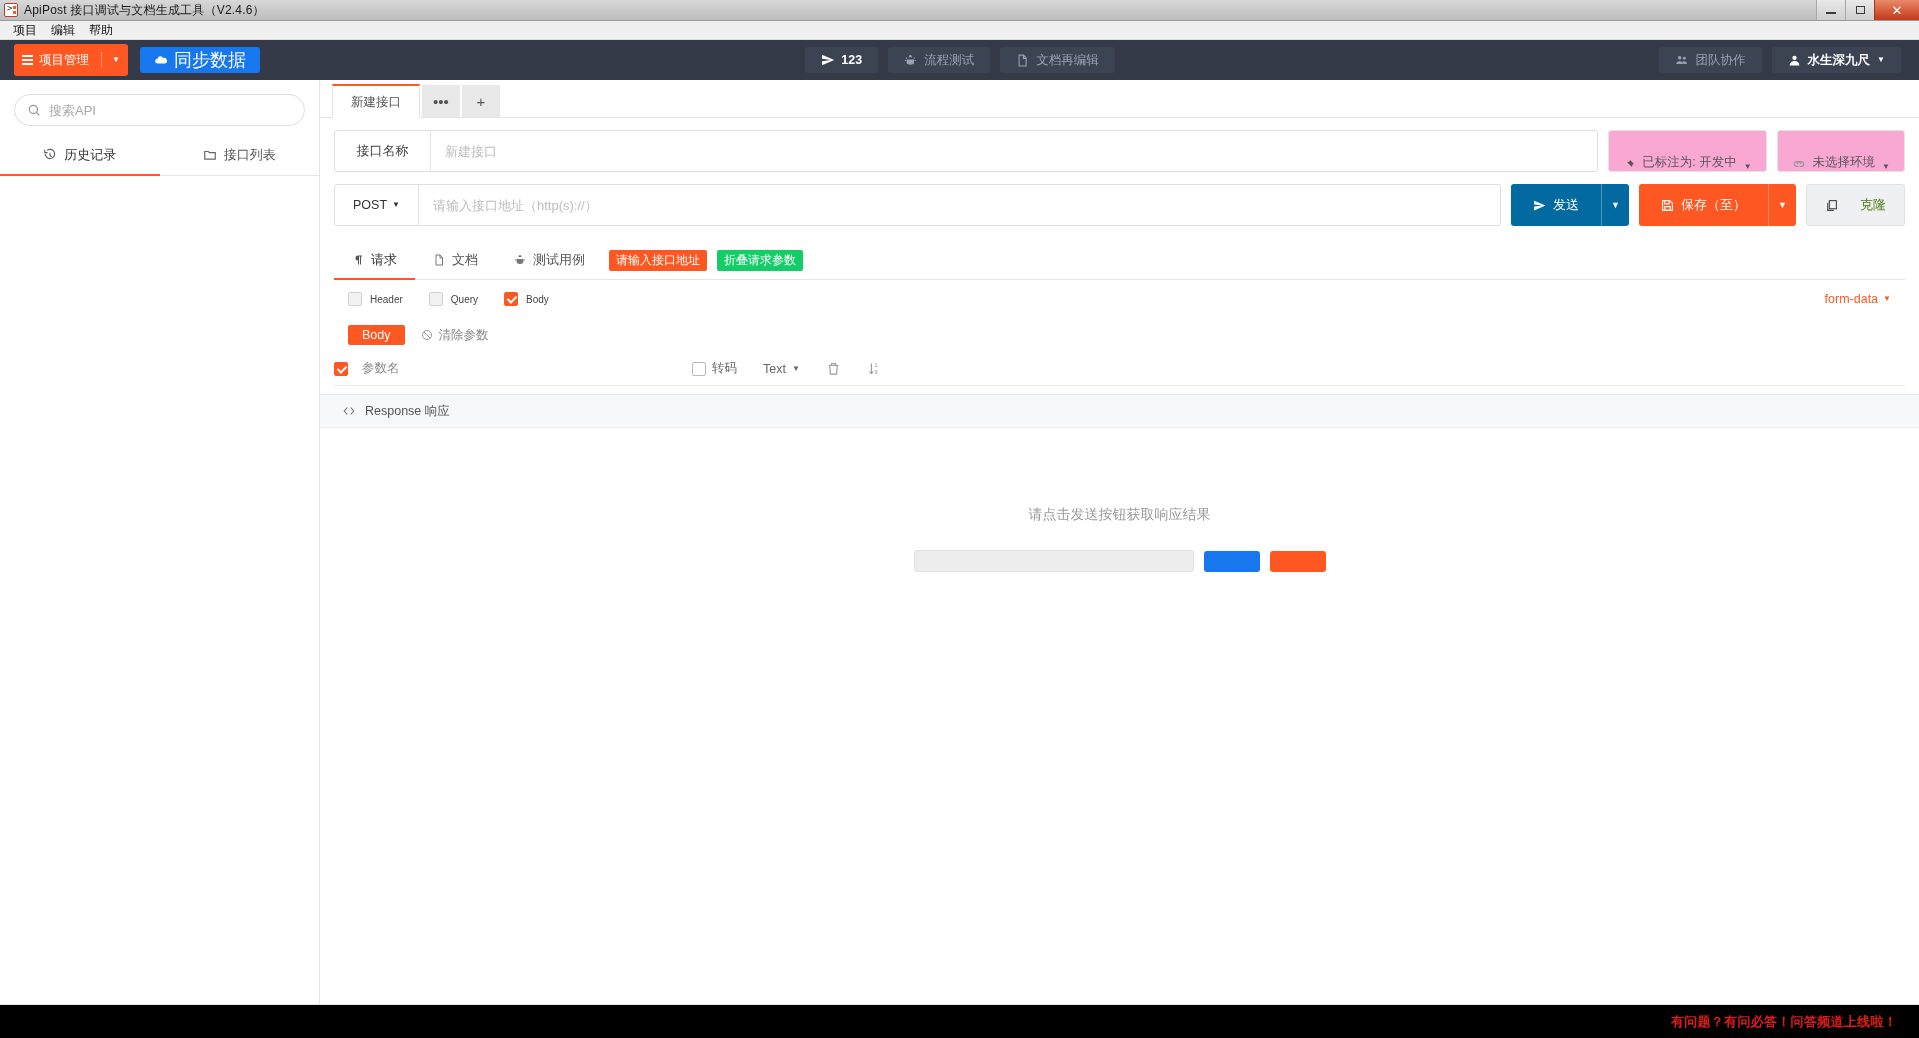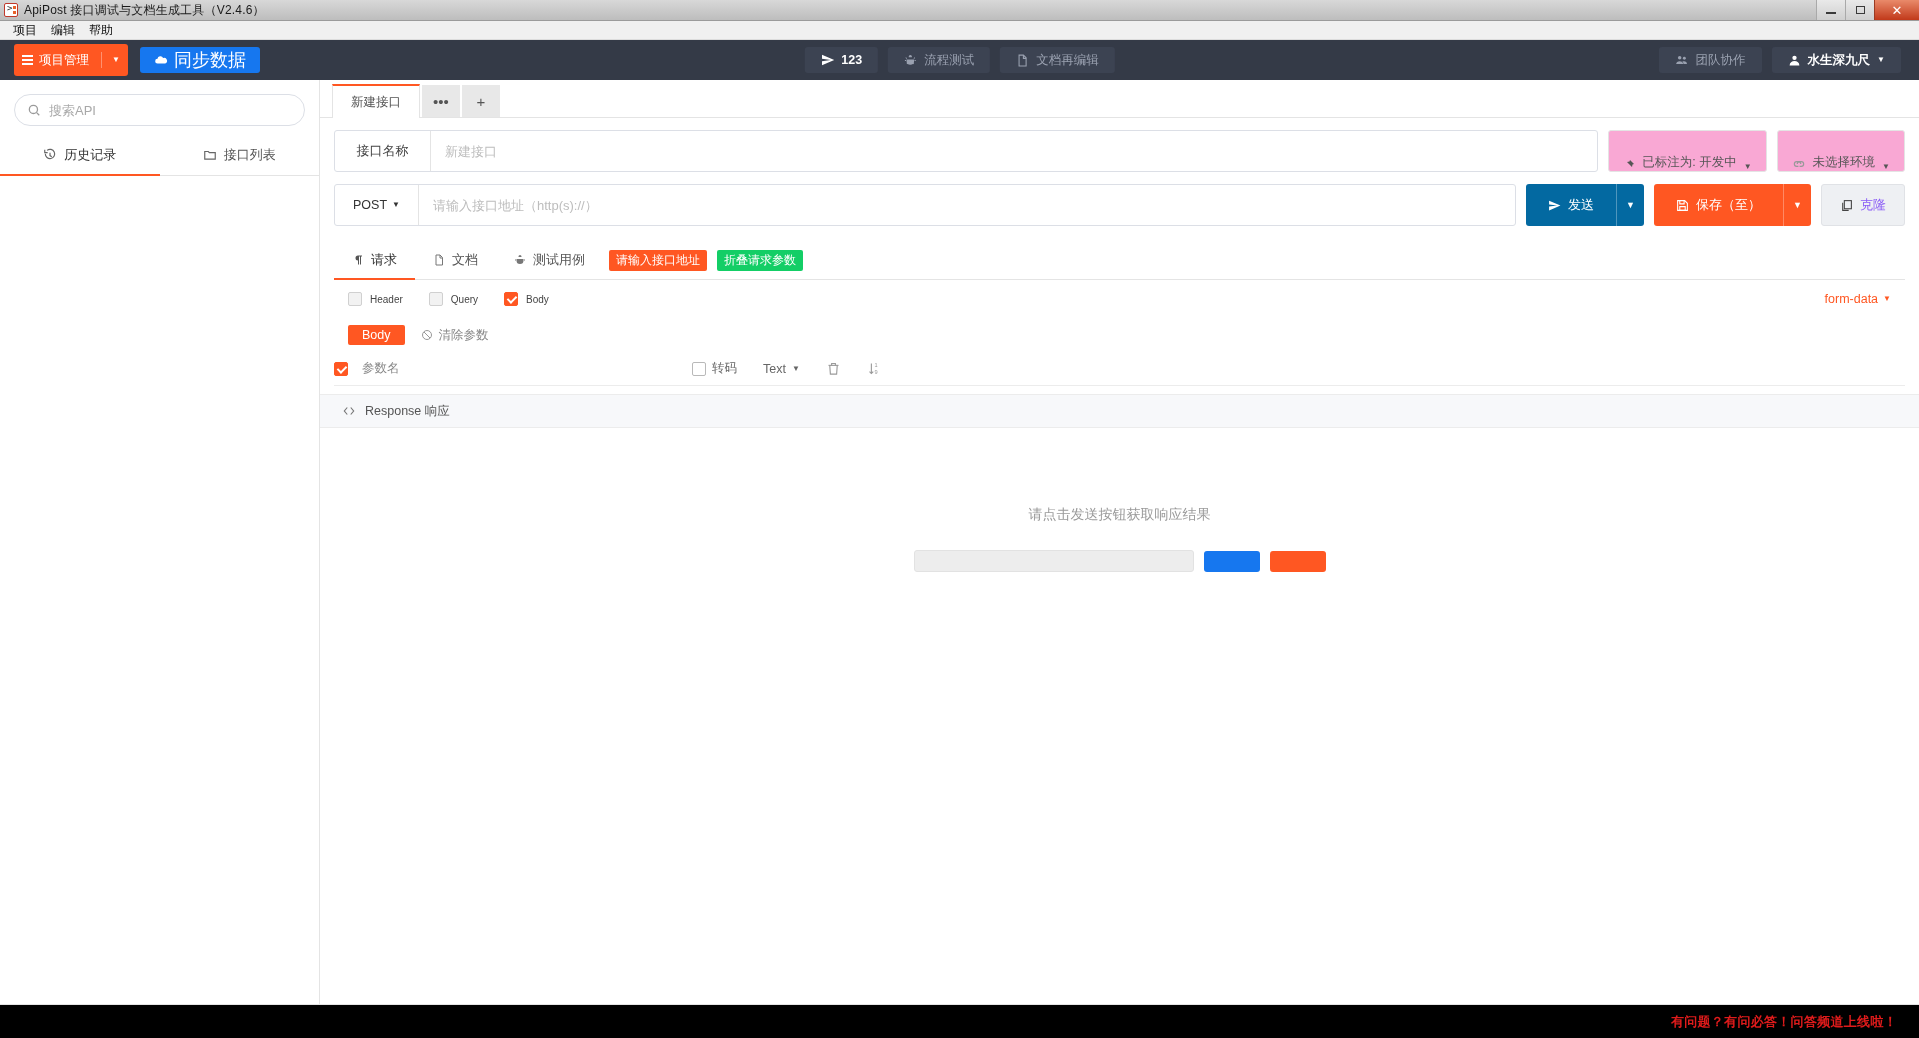--- a/index.html
+++ b/index.html
@@ -191,22 +191,22 @@
     font-size: 13px; color: #fff;
   }
   .btn-split .caret-part {
     width: 28px; display: flex; align-items: center; justify-content: center;
     font-size: 9px; color: #fff; border-left: 1px solid rgba(255,255,255,.3);
   }
   .btn-send { background: #0369a1; }
   .btn-save { background: #ff5722; }
   .btn-clone {
     background: #eef0f3; border: 1px solid #e0e2e6; border-radius: 3px;
-    display: flex; align-items: center; gap: 7px; padding: 0 18px;
-    font-size: 13px; color: #8b5cf6; cursor: pointer;
+    display: flex; align-items: center; gap: 22px; padding: 0 18px;
+    font-size: 13px; color: #4d7c0f; cursor: pointer;
   }
 
   
   .subtabs {
     display: flex; align-items: center; gap: 0; margin-top: 16px;
     border-bottom: 1px solid #e4e4e4; height: 38px;
   }
   .subtab {
     display: flex; align-items: center; gap: 7px; padding: 0 18px; height: 38px;
     font-size: 13px; color: #555; cursor: pointer; border-bottom: 2px solid transparent;

